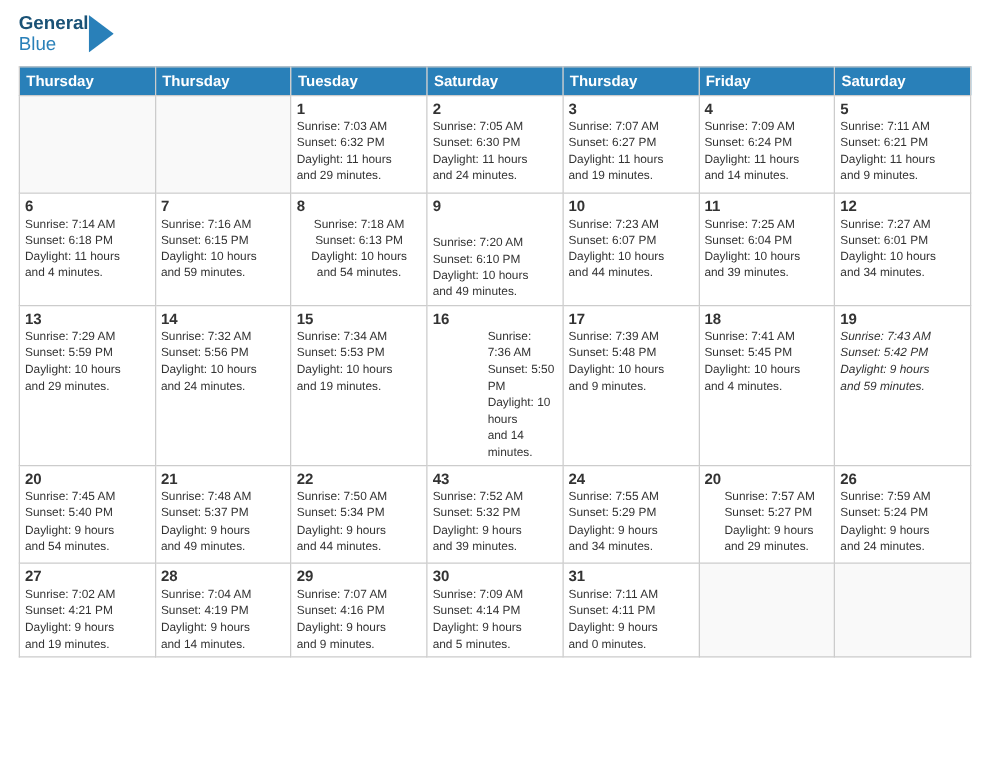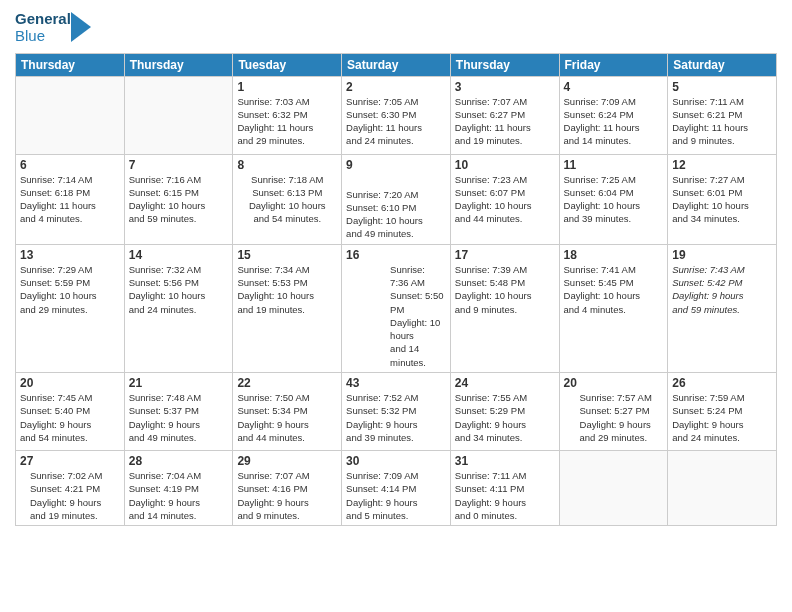--- a/index.html
+++ b/index.html
@@ -253,21 +253,21 @@
             <span class="day-num">26</span>
             <div class="day-info" style="white-space: pre-line;">Sunrise: 7:59 AM
 Sunset: 5:24 PM
 Daylight: 9 hours
 and 24 minutes.</div>
           </td>
         </tr>
         <tr class="week-row-last">
           <td class="day-cell">
             <span class="day-num">27</span>
-            <div class="day-info" style="white-space: pre-line; margin-left: 10px;">Sunrise: 7:02 AM
+            <div class="day-info" style="white-space: pre-line;">Sunrise: 7:02 AM
 Sunset: 4:21 PM
 Daylight: 9 hours
 and 19 minutes.</div>
           </td>
           <td class="day-cell">
             <span class="day-num">28</span>
             <div class="day-info" style="white-space: pre-line;">Sunrise: 7:04 AM
 Sunset: 4:19 PM
 Daylight: 9 hours
 and 14 minutes.</div>

